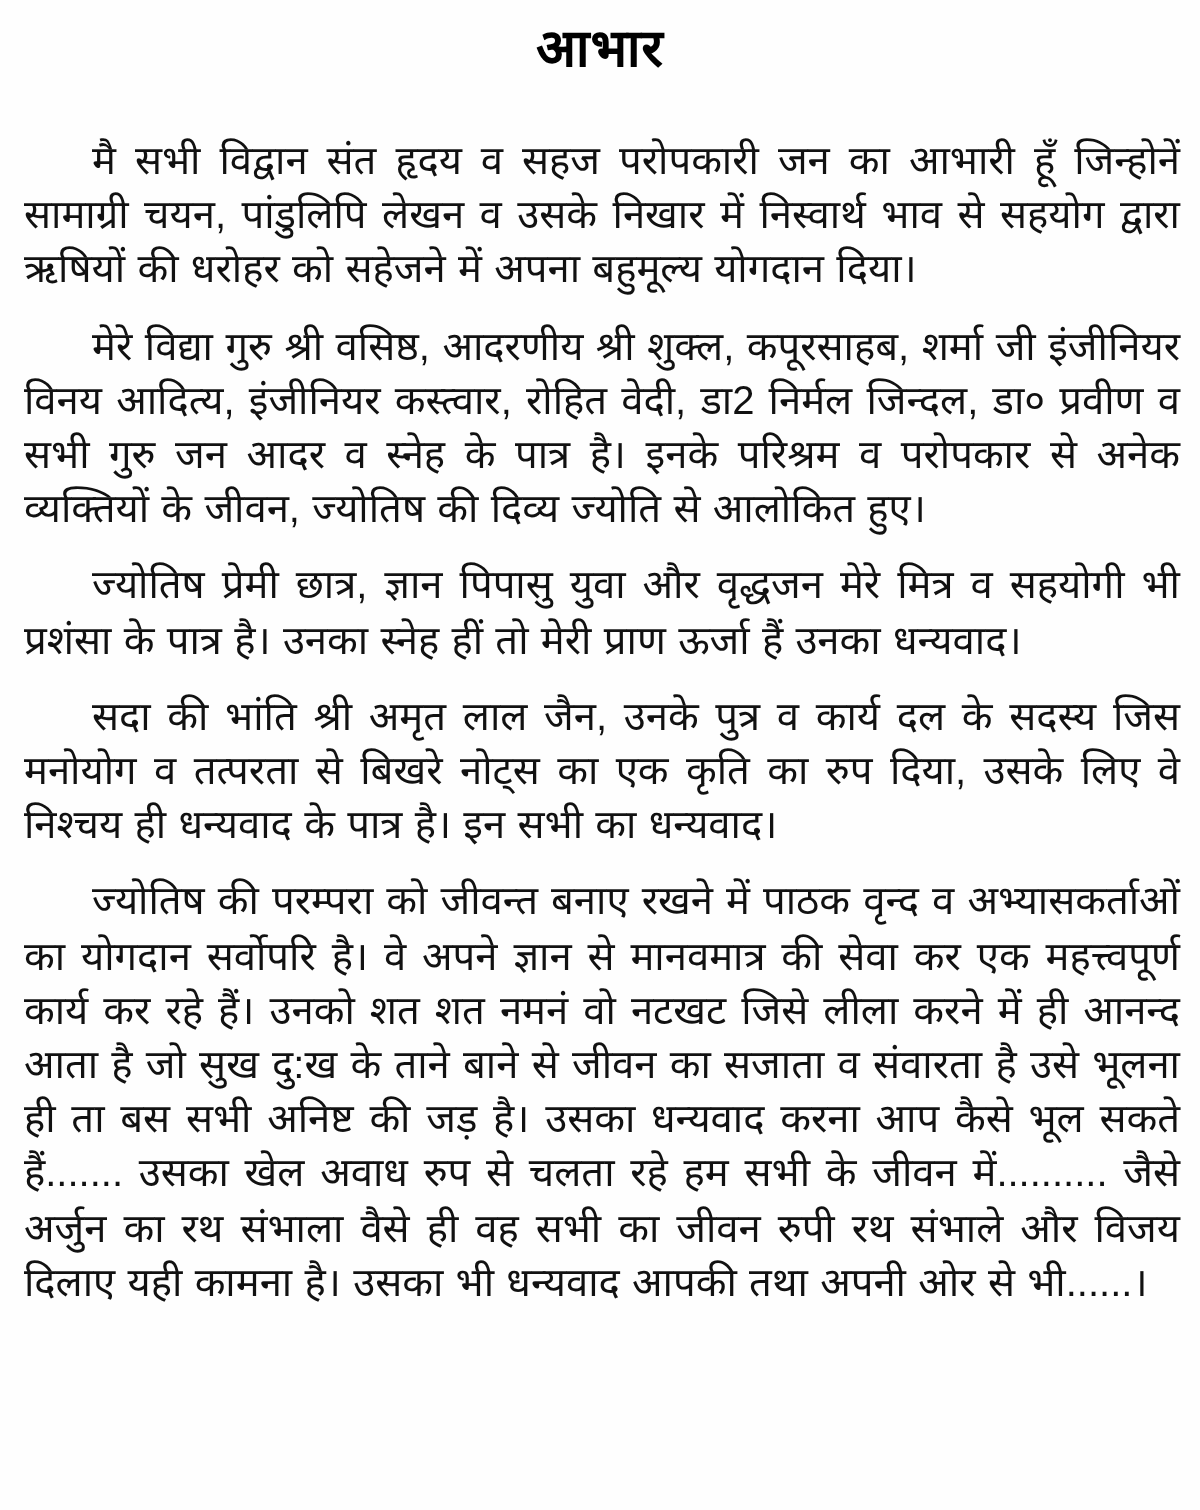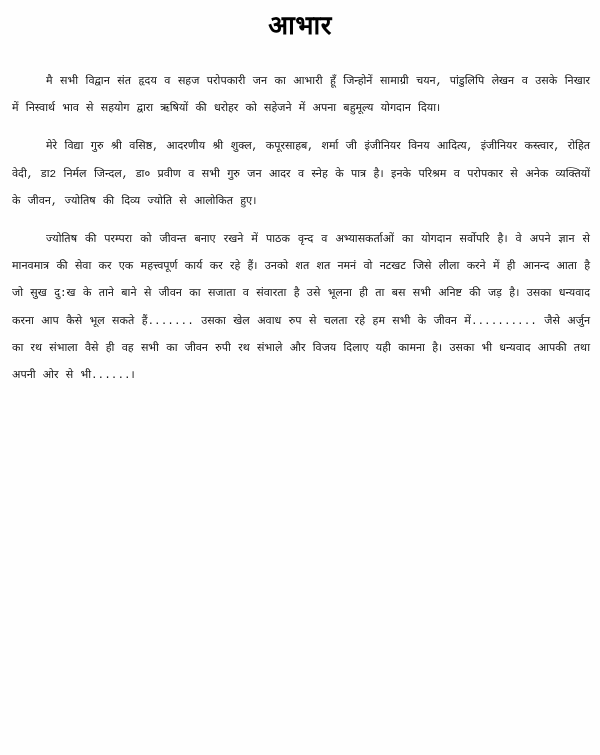--- a/index.html
+++ b/index.html
@@ -43,22 +43,22 @@
   #body-text {
     position: absolute;
     top: 68px;
     left: 12px;
     width: 578px;
   }
 
   .para {
     margin: 0 0 11px 0;
     padding: 0;
-    font-family: Liberation Mono, monospace;
-    font-size: 11px;
+    font-family: Liberation Sans, sans-serif;
+    font-size: 20px;
     line-height: 27.2px;
     color: #111111;
     text-align: justify;
     text-justify: inter-word;
     text-indent: 34px;
     word-spacing: 0.6px;
     -webkit-hyphens: none;
     hyphens: none;
   }
 
@@ -77,19 +77,21 @@
 <div id="page">
 
   <h1 id="doc-title">आभार</h1>
 
   <div id="body-text">
 
     <p class="para">मै सभी विद्वान संत हृदय व सहज परोपकारी जन का आभारी हूँ जिन्होनें सामाग्री चयन, पांडुलिपि लेखन व उसके निखार में निस्वार्थ भाव से सहयोग द्वारा ऋषियों की धरोहर को सहेजने में अपना बहुमूल्य योगदान दिया।</p>
 
     <p class="para">मेरे विद्या गुरु श्री वसिष्ठ, आदरणीय श्री शुक्ल, कपूरसाहब, शर्मा जी इंजीनियर विनय आदित्य, इंजीनियर कस्त्वार, रोहित वेदी, डा2 निर्मल जिन्दल, डा० प्रवीण व सभी गुरु जन आदर व स्नेह के पात्र है। इनके परिश्रम व परोपकार से अनेक व्यक्तियों के जीवन, ज्योतिष की दिव्य ज्योति से आलोकित हुए।</p>
 
+    <p class="para">ज्योतिष प्रेमी छात्र, ज्ञान पिपासु युवा और वृद्धजन मेरे मित्र व सहयोगी भी प्रशंसा के पात्र है। उनका स्नेह हीं तो मेरी प्राण ऊर्जा हैं उनका धन्यवाद।</p>
 
+    <p class="para">सदा की भांति श्री अमृत लाल जैन, उनके पुत्र व कार्य दल के सदस्य जिस मनोयोग  व तत्परता से बिखरे नोट्स का एक कृति का रुप दिया, उसके लिए वे निश्चय ही धन्यवाद के पात्र है। इन सभी का धन्यवाद।</p>
 
     <p class="para closing">ज्योतिष की परम्परा को जीवन्त बनाए रखने में पाठक वृन्द व अभ्यासकर्ताओं का योगदान सर्वोपरि है। वे अपने ज्ञान से मानवमात्र की सेवा कर एक महत्त्वपूर्ण कार्य कर रहे हैं। उनको शत शत नमनं वो नटखट जिसे लीला करने में ही आनन्द आता है जो सुख दु:ख के ताने बाने से जीवन का सजाता व संवारता है उसे भूलना ही ता बस सभी अनिष्ट की जड़ है। उसका धन्यवाद करना आप कैसे भूल सकते हैं....... उसका खेल अवाध रुप से चलता रहे हम सभी के जीवन में.......... जैसे अर्जुन का रथ संभाला वैसे ही वह सभी का जीवन रुपी रथ संभाले और विजय दिलाए यही कामना है। उसका भी धन्यवाद आपकी तथा अपनी ओर से भी......।</p>
 
   </div>
 
 </div>
 
 </body></html>

